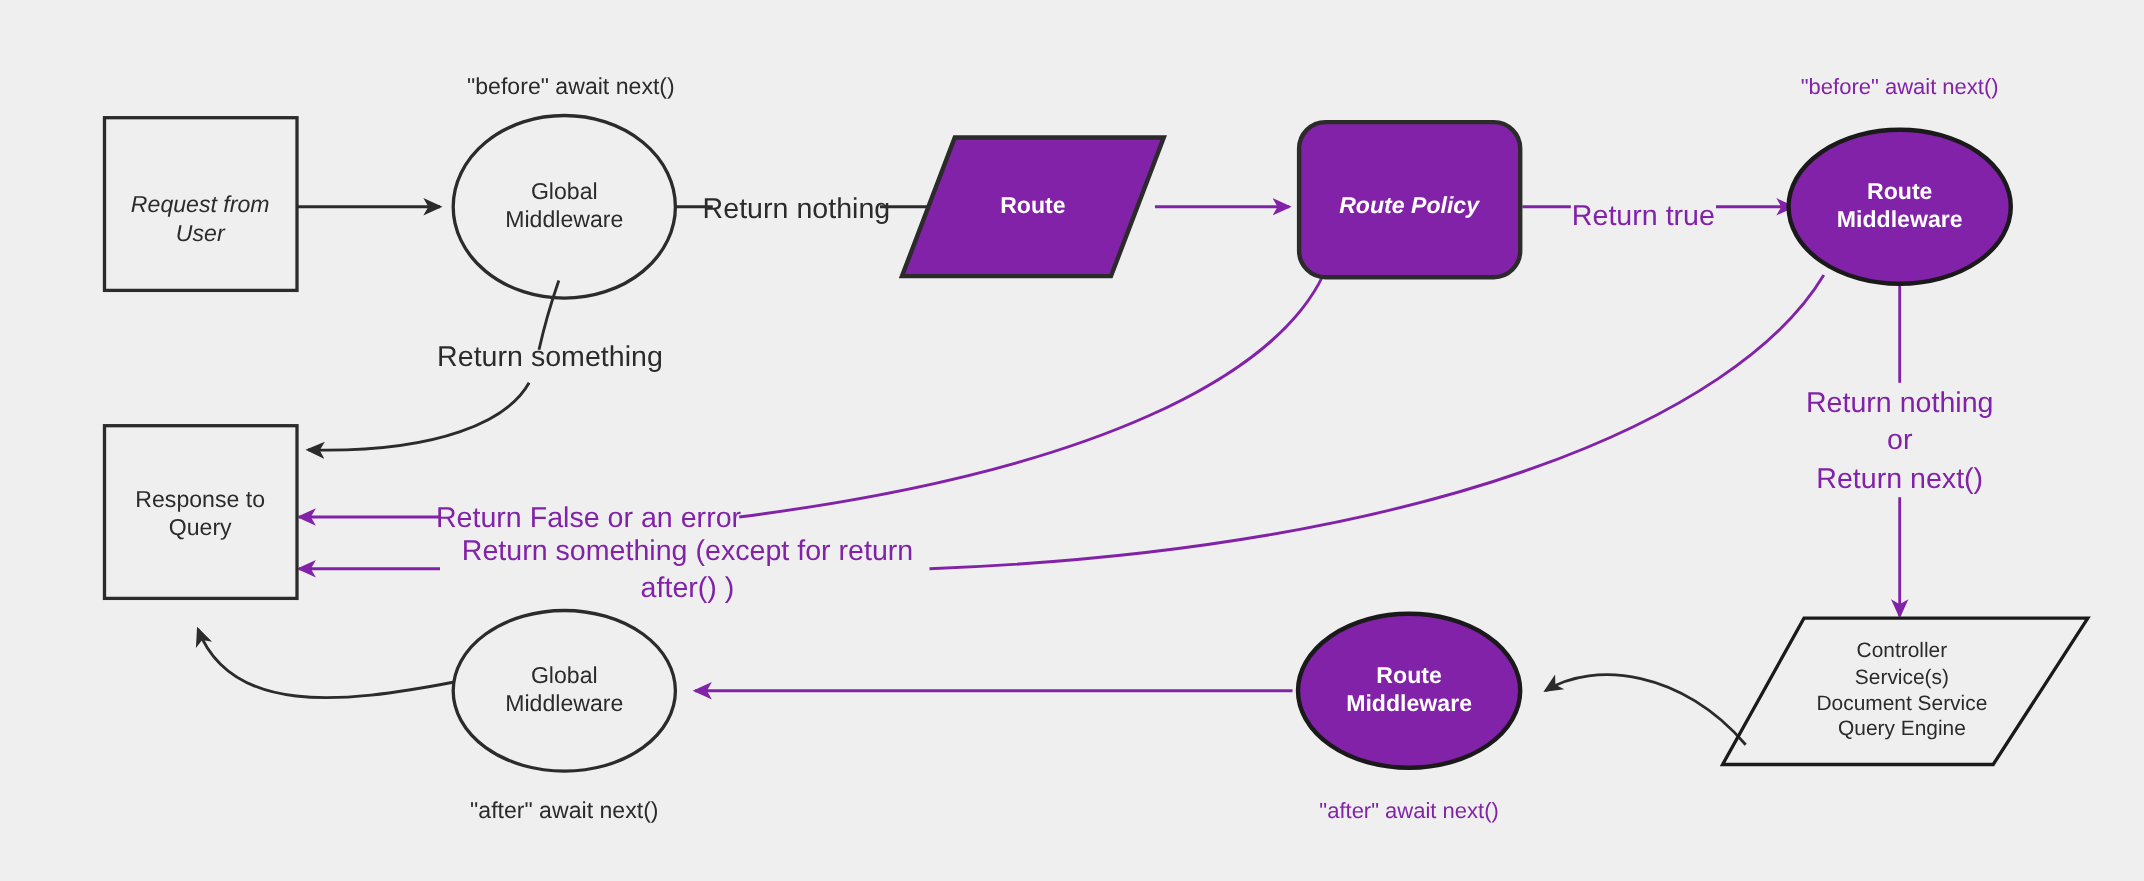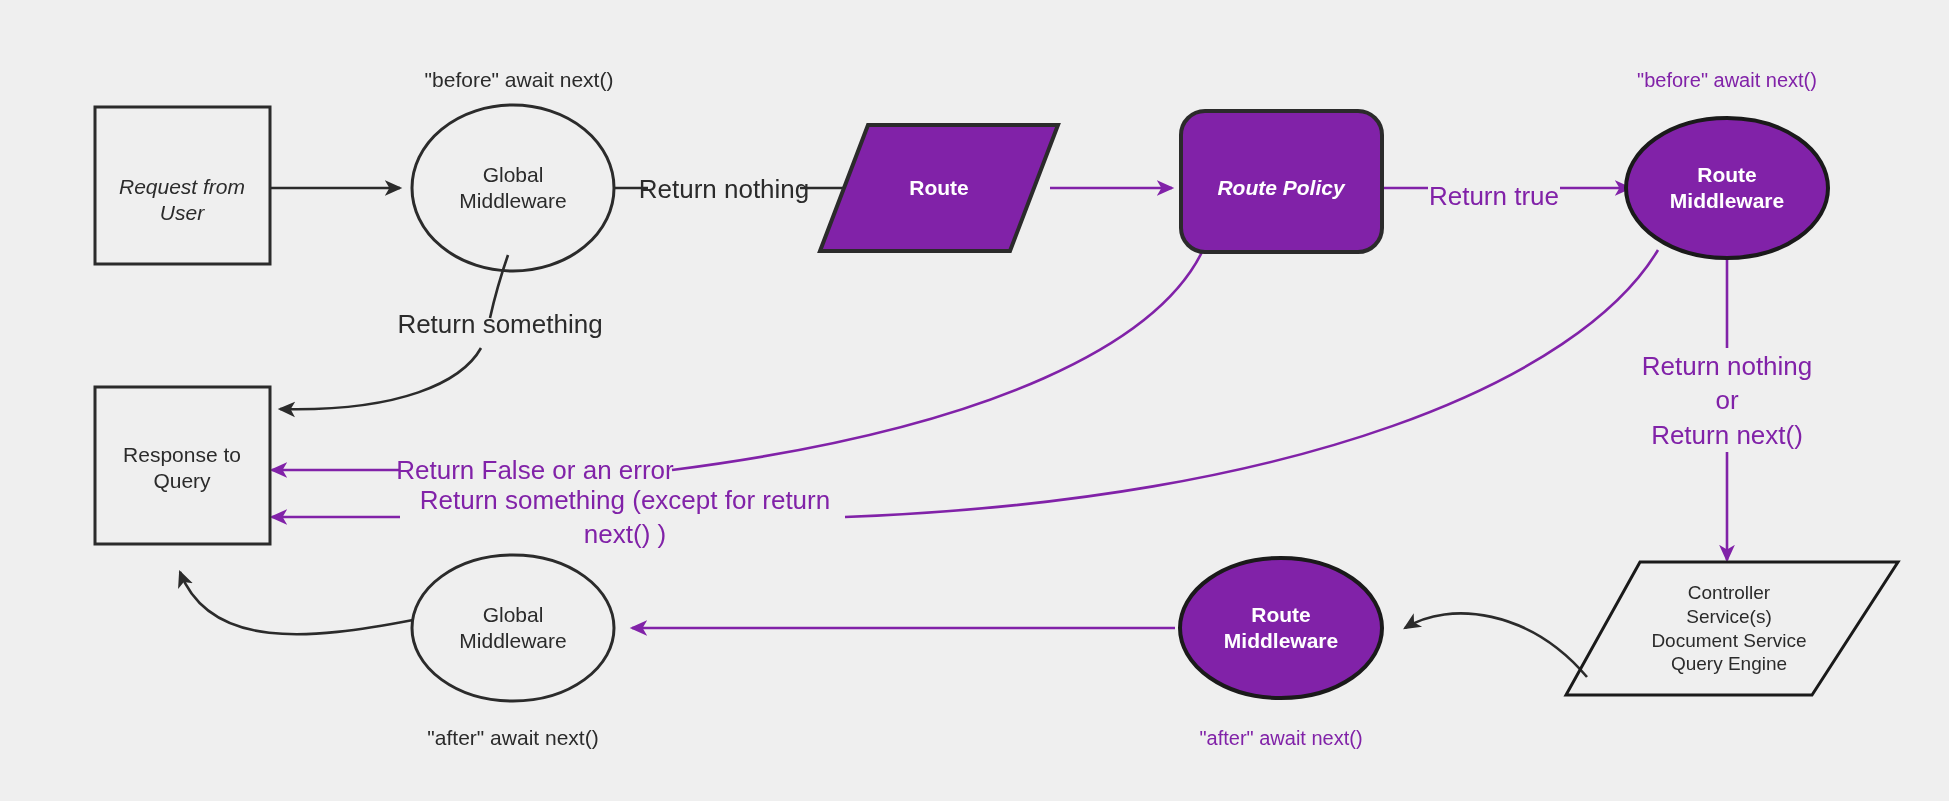--- a/index.html
+++ b/index.html
@@ -149,19 +149,19 @@
   <div class="node-label lbl-purple-note ctr" style="left:1281px; top:738px; width:320px;">"after" await next()</div>
 
   <div class="edge-label edge-dark ctr" style="left:724px; top:189px; width:190px;">Return nothing</div>
 
   <div class="edge-label edge-dark ctr" style="left:500px; top:324px; width:230px;">Return something</div>
 
   <div class="edge-label edge-purple ctr" style="left:1494px; top:196px; width:160px;">Return true</div>
 
   <div class="edge-label edge-purple ctr" style="left:535px; top:470px; width:280px;">Return False or an error</div>
 
-  <div class="edge-label edge-purple ctr" style="left:625px; top:517px; width:450px;">Return something (except for return next() )</div>
+  <div class="edge-label edge-purple ctr" style="left:625px; top:517px; width:450px;">Return something (except for return after() )</div>
 
   <div class="edge-label edge-purple ctr" style="left:1727px; top:400px; width:260px;">Return nothing
 or
 Return next()</div>
 
 </div>
 
 </body></html>

